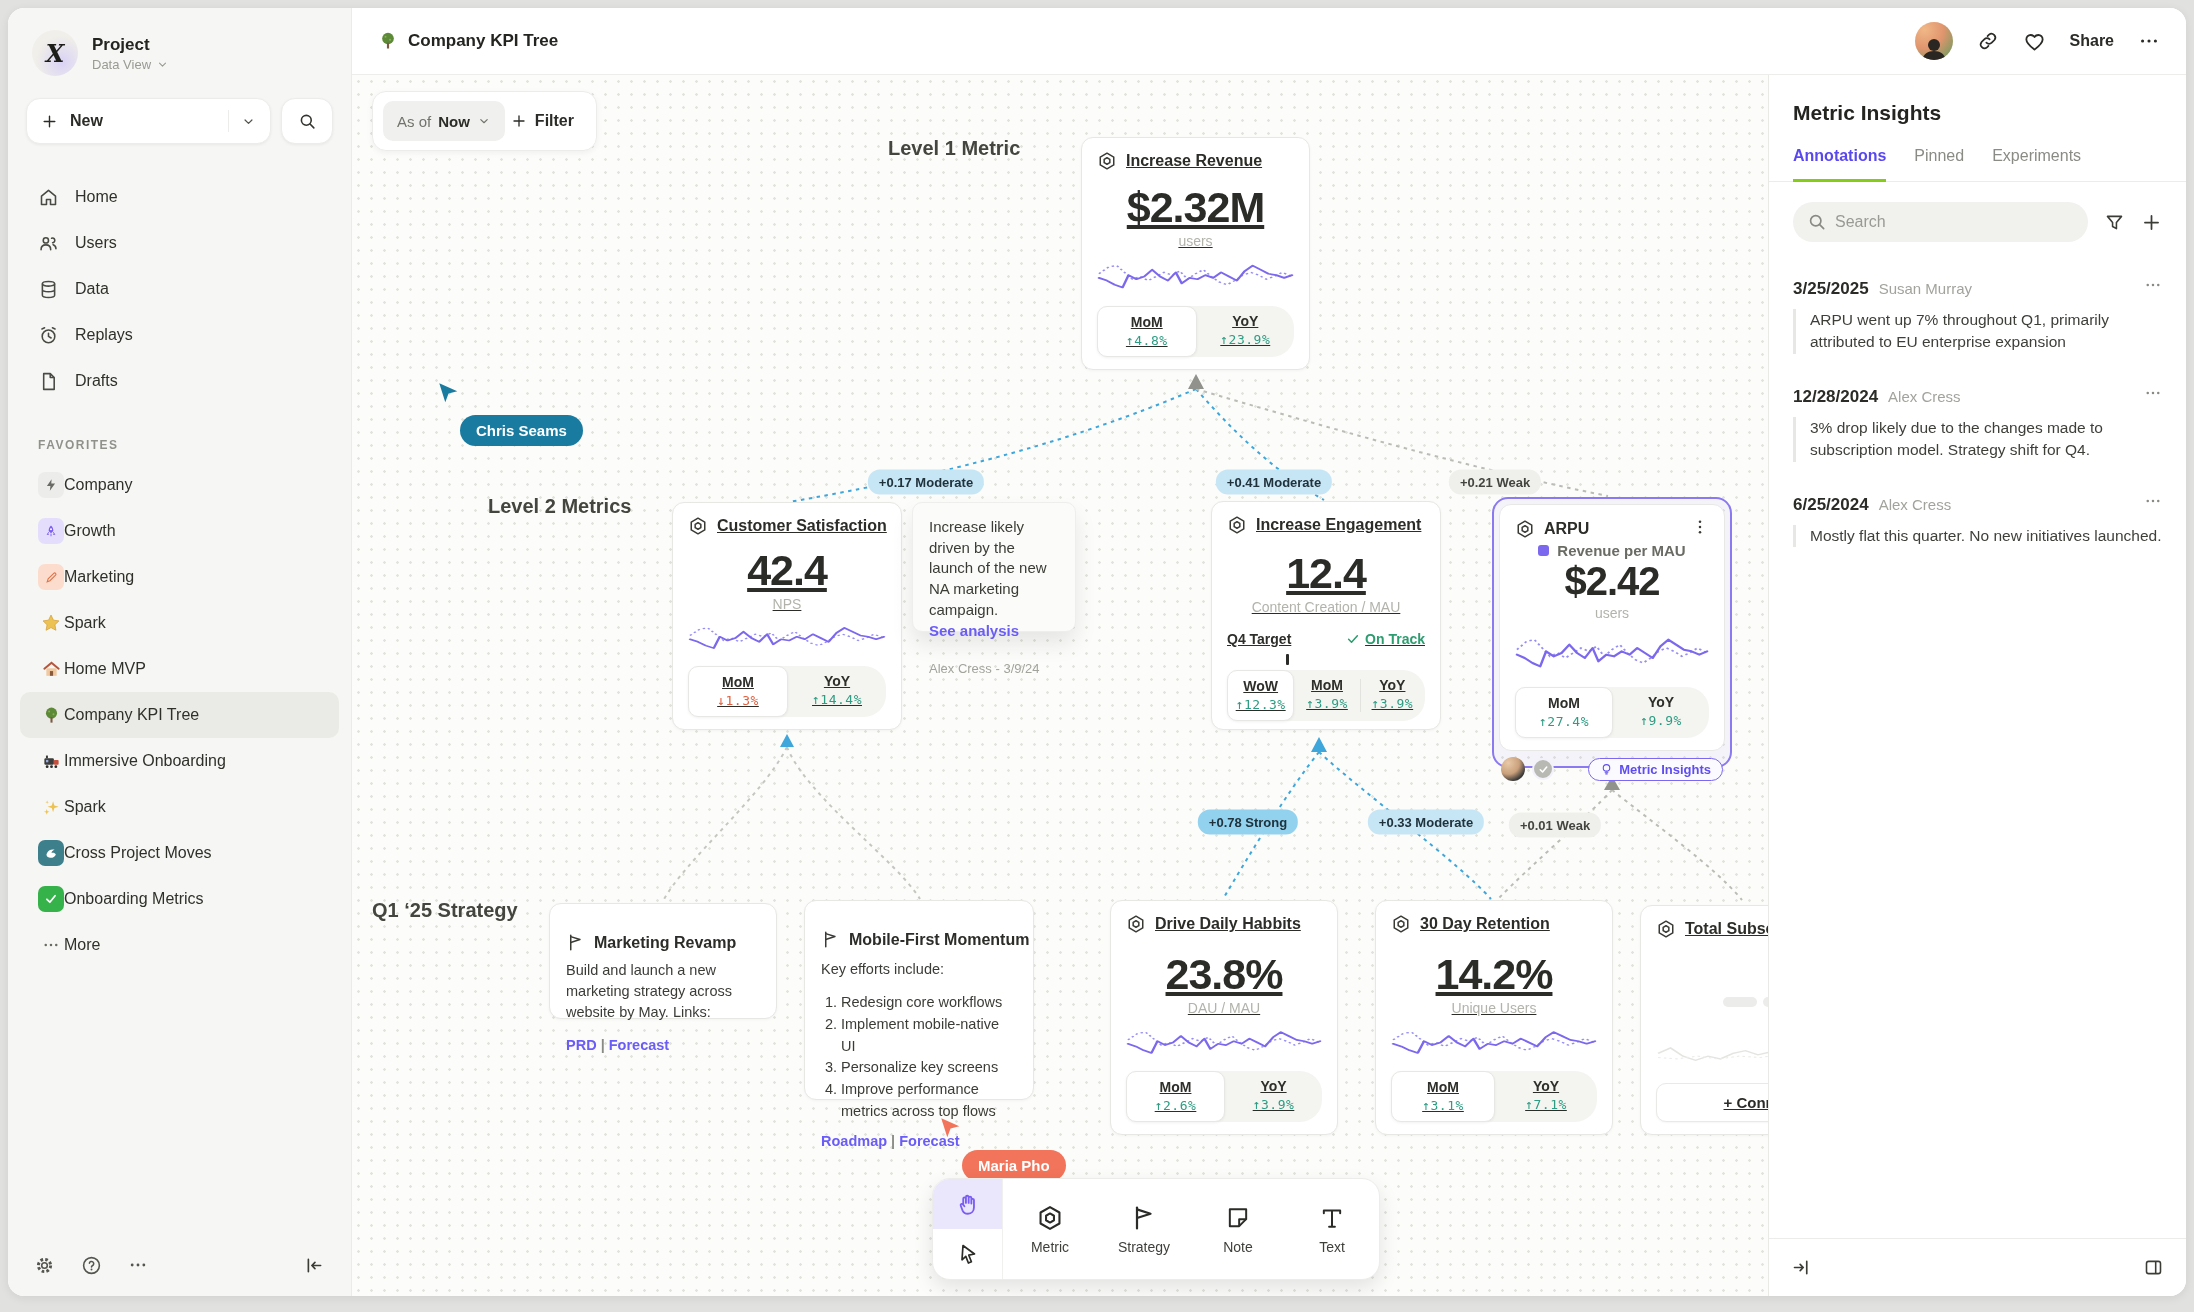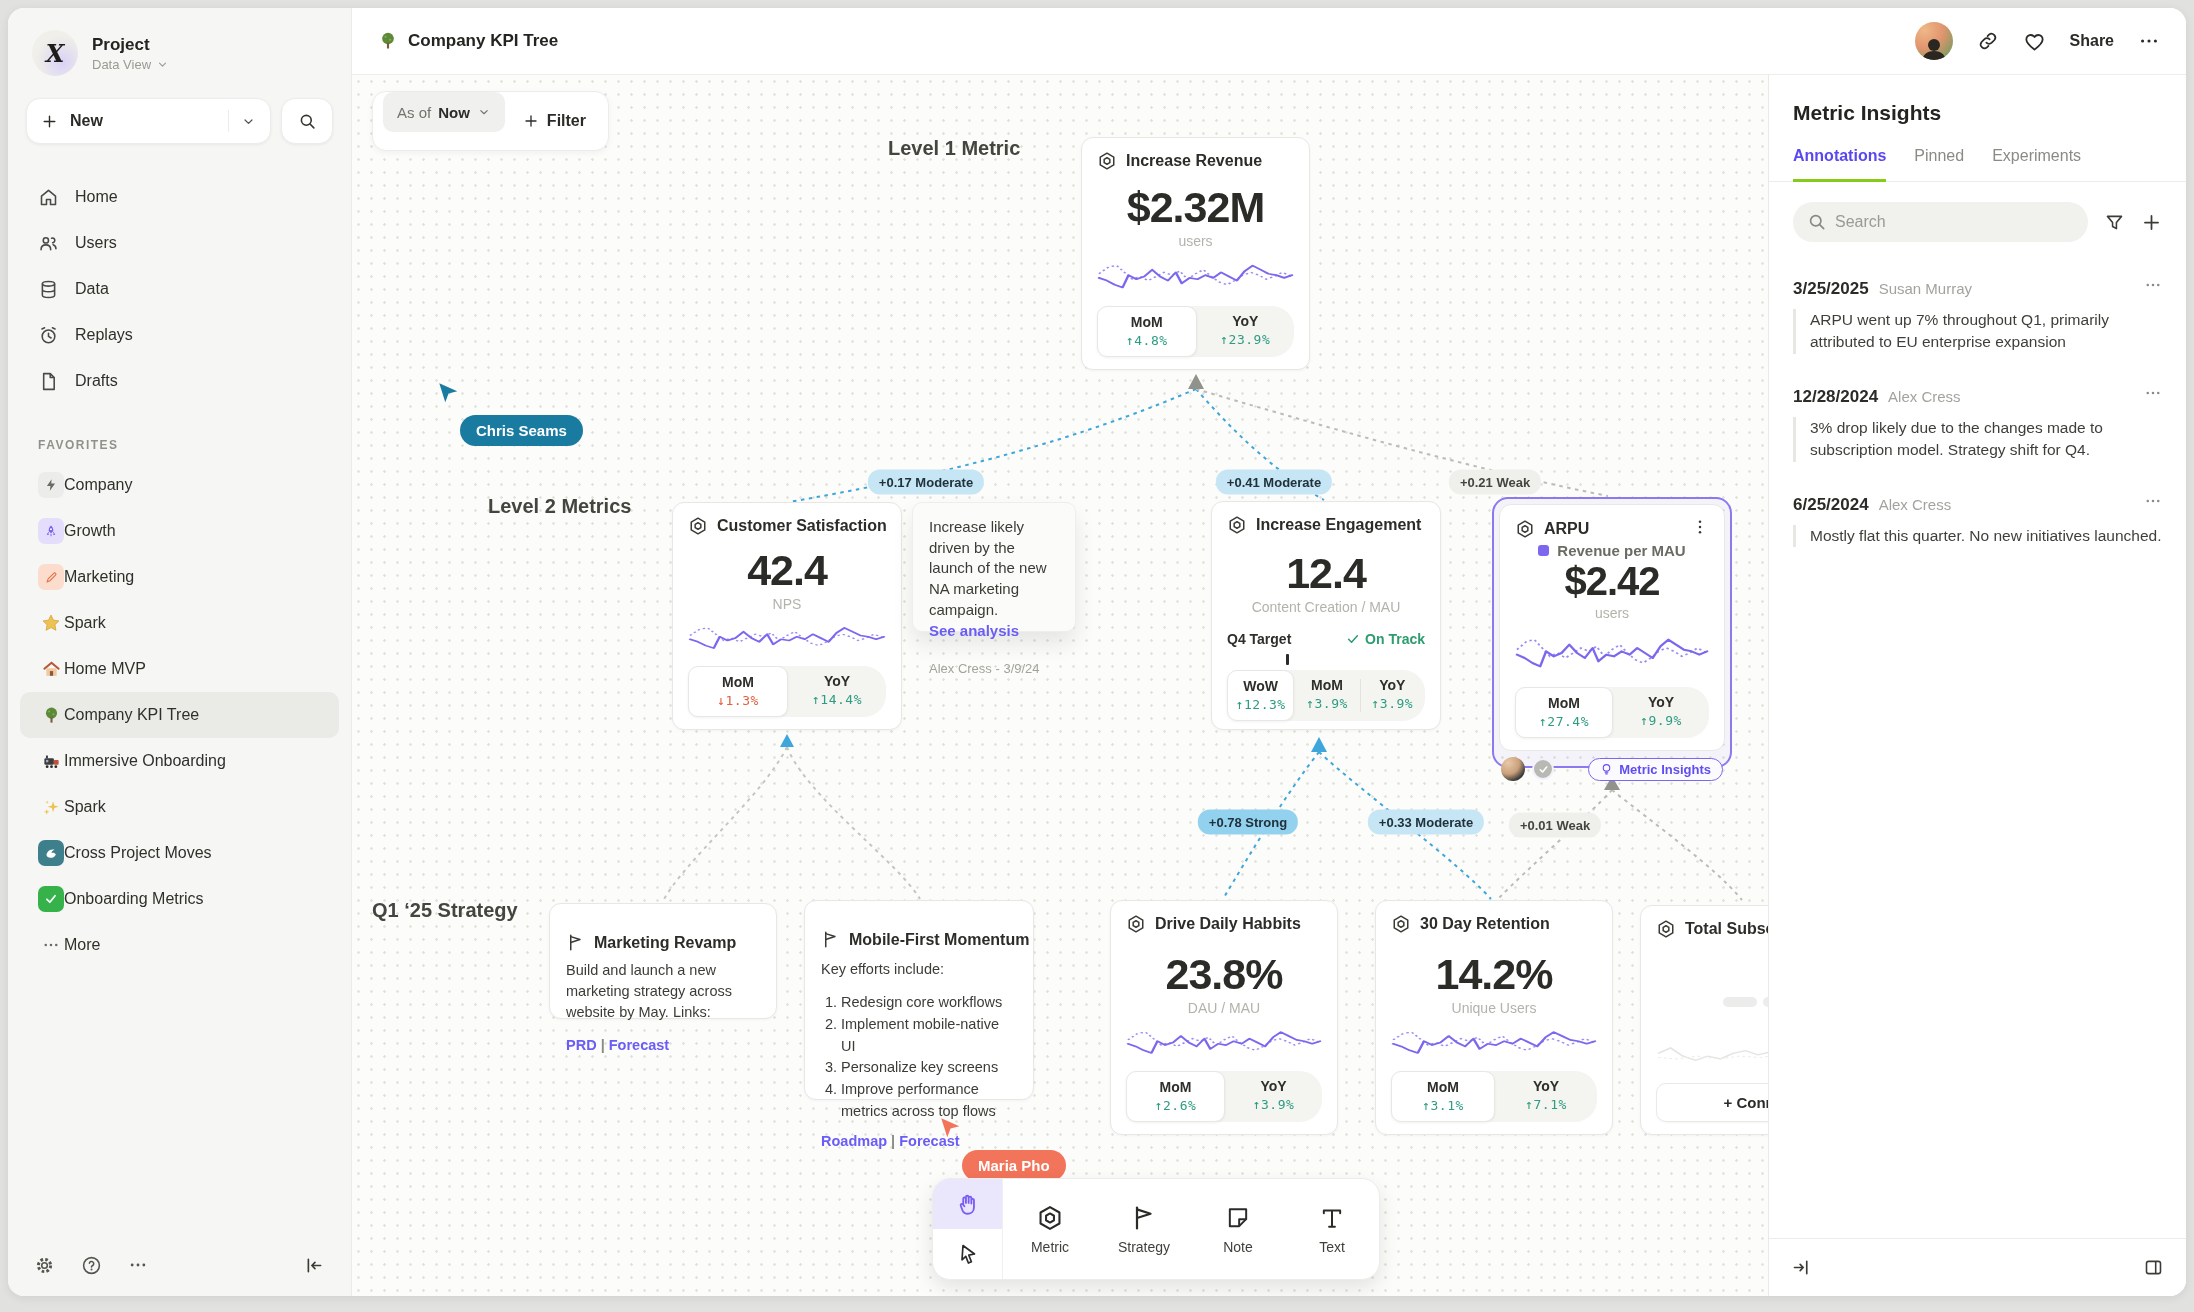--- a/index.html
+++ b/index.html
@@ -49,32 +49,32 @@
   .share-lbl { font-size:16px; font-weight:600; color:#2b2b27; cursor:pointer; }
 
   .content-row { flex:1; display:flex; min-height:0; }
 
   
   .canvas { position:relative; flex:1; min-width:0; overflow:hidden; background:#fcfcfa;
     background-image:radial-gradient(circle, #e3e3de 1.3px, transparent 1.45px); background-size:13px 13px; }
   .edges { position:absolute; left:0; top:0; pointer-events:none; }
 
   .float-bar { position:absolute; left:20px; top:16px; height:60px; background:#fff; border:1px solid #ececea;
-    border-radius:14px; box-shadow:0 2px 6px rgba(0,0,0,.05); display:flex; padding:0 10px; gap:14px; }
+    border-radius:14px; box-shadow:0 2px 6px rgba(0,0,0,.05); display:flex; align-items:center; padding:0 10px; gap:2px; }
   .asof-btn { height:40px; background:#f0f0ee; border-radius:10px; display:flex; align-items:center; gap:7px;
     padding:0 14px; cursor:pointer; }
   .asof-btn .k { font-size:15px; color:#73736d; }
   .asof-btn .v { font-size:15px; font-weight:700; color:#2b2b27; }
   .filter-btn { display:flex; align-items:center; gap:8px; padding:0 12px 0 4px; cursor:pointer;
     font-size:16px; font-weight:600; color:#2b2b27; }
 
   .lvl-label { position:absolute; font-size:20px; font-weight:700; color:#45453f; white-space:nowrap; }
 
   .card { position:absolute; background:#fff; border:1px solid #e7e7e4; border-radius:12px;
-    box-shadow:0 1px 3px rgba(0,0,0,.04); padding:13px 15px 12px; display:flex; flex-direction:column; }
+    box-shadow:0 1px 3px rgba(0,0,0,.04); padding:13px 15px 12px; display:flex; flex-direction:column;text-decoration:underline; }
   .card-head { display:flex; align-items:center; gap:9px; font-size:16px; font-weight:700; color:#2c2c28; white-space:nowrap; }
   .card-head .icon { color:#3a3a35; flex:none; }
   .kebab { margin-left:auto; cursor:pointer; }
   .m-value { text-align:center; font-size:43px; font-weight:800; letter-spacing:-1px; color:#2b2b27; }
   .m-unit { text-align:center; font-size:14px; color:#b3b3ac; margin-top:1px; }
   .spark { display:block; margin:7px 0 9px; width:100%; height:58px; }
   .stats { display:flex; background:#f4f4f1; border-radius:22px; margin-top:auto;justify-content:flex-end; }
   .stat { flex:1; text-align:center; padding:7px 2px 8px; position:relative; }
   .stat.selected { background:#fff; border:1px solid #e7e7e4; border-radius:10px; box-shadow:0 1px 3px rgba(0,0,0,.06); }
   .stat.plain + .stat.plain::before { content:""; position:absolute; left:0; top:9px; bottom:9px; width:1px; background:#e2e2de; }

